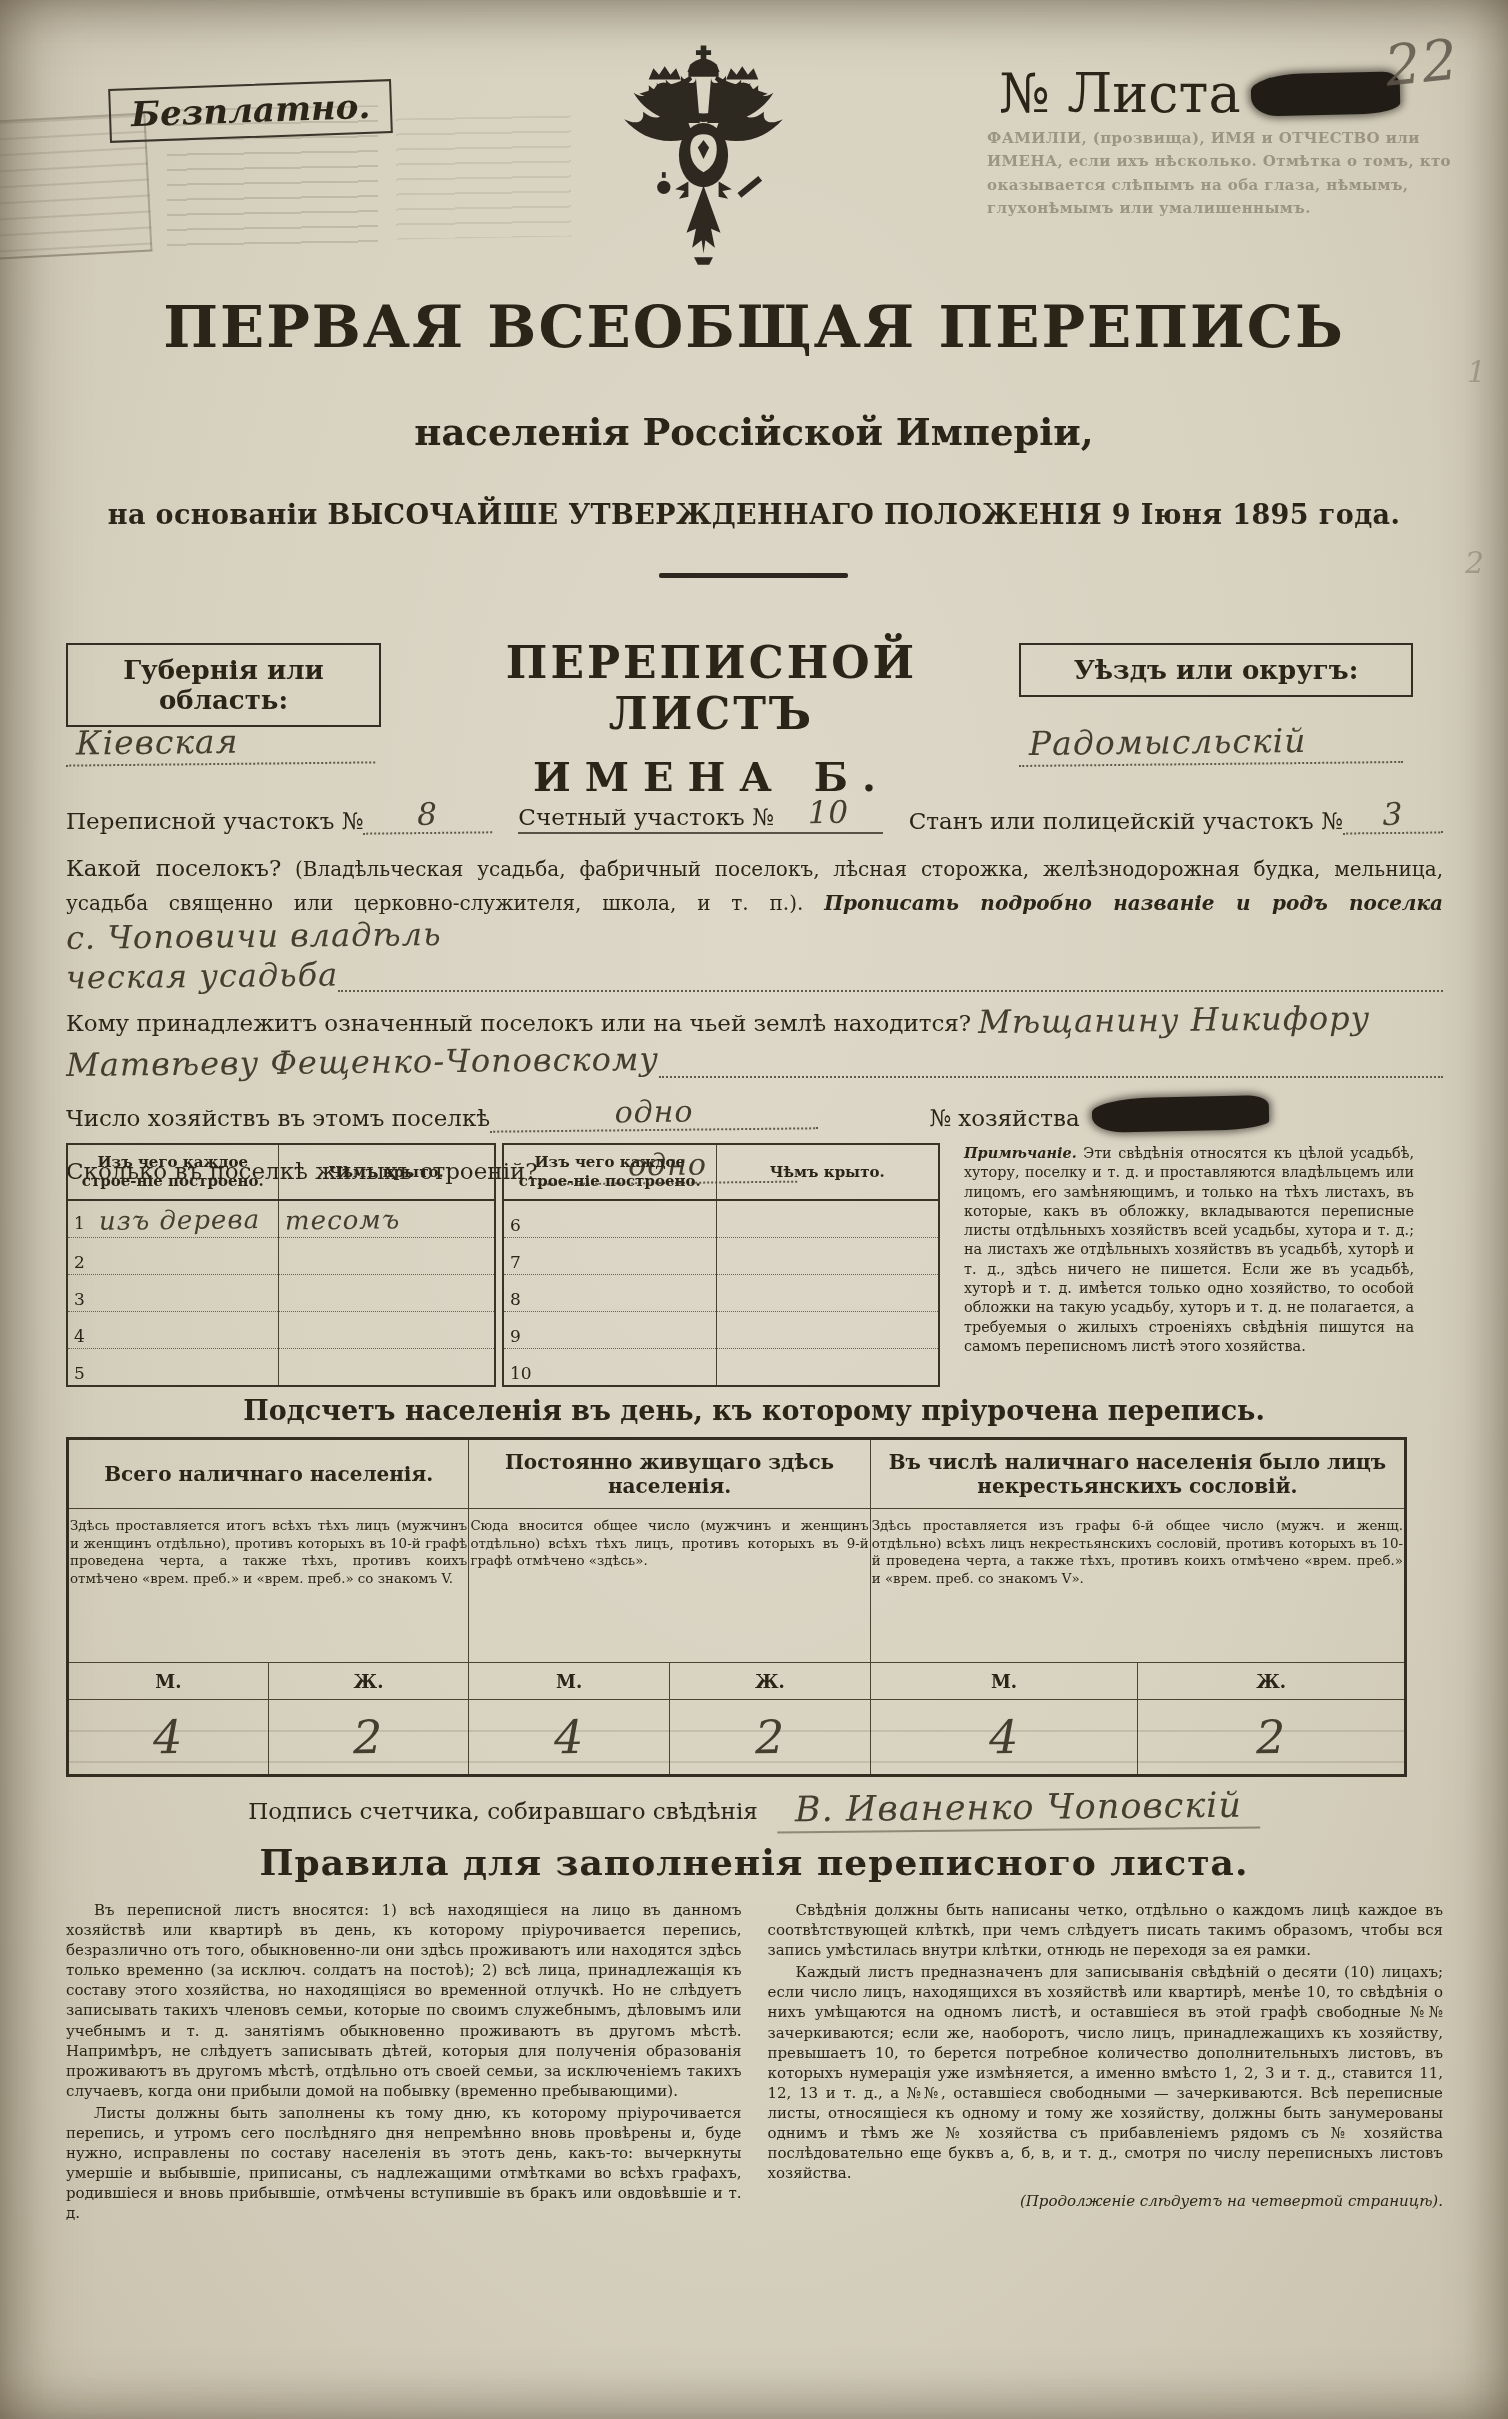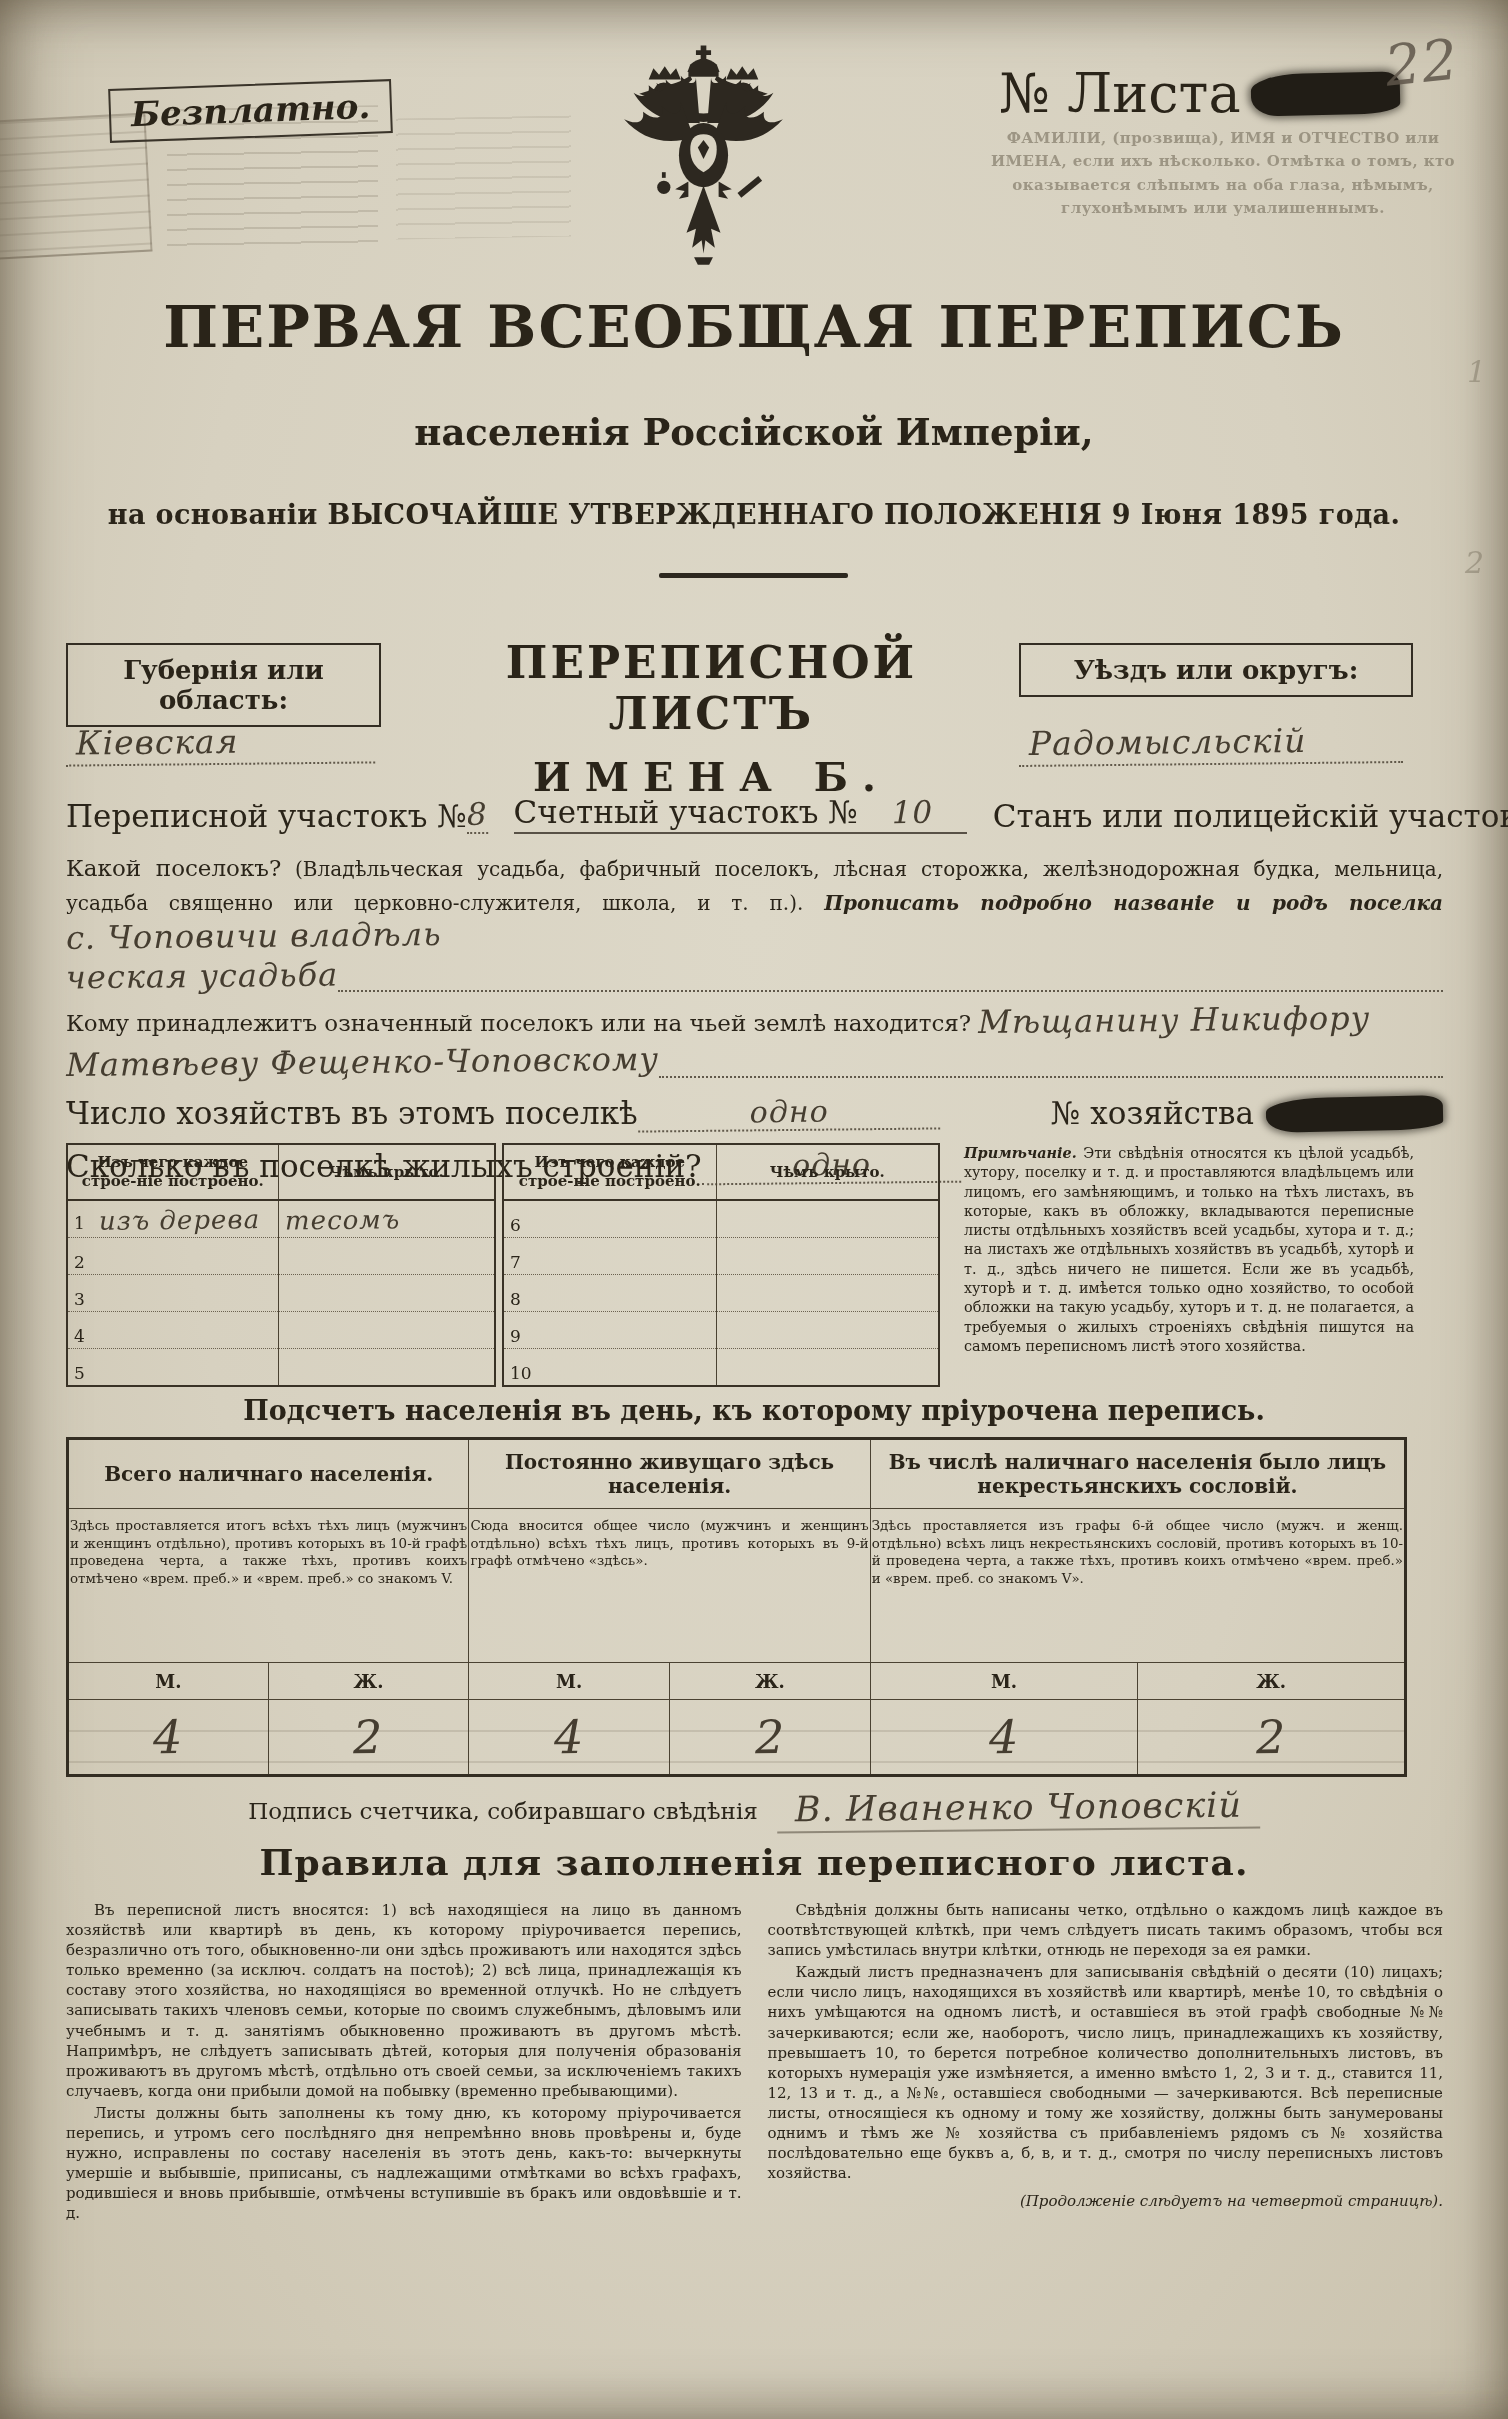--- a/index.html
+++ b/index.html
@@ -13,21 +13,21 @@
   .hw{font-family:"DejaVu Serif", serif;font-style:italic;color:#453d30;display:inline-block;transform:rotate(-0.6deg);letter-spacing:1px;}
   
   .free-box{left:109px;top:84px;padding:4px 20px 6px;border:2px solid #3a342a;transform:rotate(-2deg);
     font-size:34px;font-weight:bold;font-style:italic;}
   .sheet-no{left:999px;top:62px;display:flex;align-items:center;gap:10px;font-size:54px;}
   .smudge{display:inline-block;background:#211d16;border-radius:35% 12% 30% 18% / 40% 30% 25% 45%;
     box-shadow:0 0 7px 3px rgba(33,29,22,.55);transform:rotate(-1.2deg);}
   .smudge.s1{width:149px;height:42px;}
   .smudge.s2{width:177px;height:34px;}
   .corner-note{left:1385px;top:30px;font-size:56px;color:#5f564a;opacity:.85;transform:rotate(-6deg);}
-  .bleed-right{left:987px;top:127px;width:472px;text-align:center;font-size:15px;font-weight:bold;
+  .bleed-right{left:987px;top:127px;width:472px;text-align:left;font-size:15px;font-weight:bold;
     line-height:1.55;color:#6d6553;opacity:.55;letter-spacing:0.4px;}
   .bleed-frame{left:-22px;top:117px;width:167px;height:135px;border:2px solid rgba(95,84,66,.35);transform:rotate(-3deg);
     background:repeating-linear-gradient(to bottom, rgba(100,90,72,.18) 0 2px, transparent 2px 16px);}
   .bleed-lines{background:repeating-linear-gradient(to bottom, rgba(104,94,76,.26) 0 2px, transparent 2px 15px);opacity:.8;transform:skewY(-1deg);}
   .bl1{left:167px;top:107px;width:211px;height:145px;}
   .bl2{left:396px;top:117px;width:175px;height:121px;opacity:.5;}
   .margin-num{color:#6d6553;opacity:.4;font-size:30px;font-style:italic;}
   
   .main-title{top:293px;left:0;width:100%;text-align:center;font-size:58px;font-weight:bold;letter-spacing:2px;}
   .subtitle{top:410px;left:0;width:100%;text-align:center;font-size:37px;font-weight:bold;}
@@ -39,21 +39,21 @@
   .uezd-box{left:1019px;top:643px;width:378px;}
   .hw-rule{border-bottom:2px dotted rgba(75,67,53,.85);font-size:33px;padding:0 10px 2px;}
   .gub-line{left:66px;top:722px;width:312px;}
   .uezd-line{left:1019px;top:722px;width:388px;}
   .form-center{left:428px;top:637px;width:567px;text-align:center;}
   .form-center .t1{font-size:44px;font-weight:bold;letter-spacing:3px;}
   .form-center .t2{font-size:40px;font-weight:bold;letter-spacing:14px;margin-top:14px;}
   
   .form-block{left:66px;top:794px;width:1377px;}
   .fline{display:flex;align-items:flex-end;}
-  .lbl{font-size:31px;white-space:nowrap;}
+  .lbl{font-size:23px;white-space:nowrap;}
   .numv{font-size:31px;border-bottom:2px dotted rgba(75,67,53,.85);text-align:center;}
   .grp-solid{display:flex;align-items:flex-end;border-bottom:2px solid rgba(55,48,38,.8);padding-bottom:2px;}
   .dotfill{flex:1;border-bottom:2px dotted rgba(75,67,53,.85);height:1.1em;}
   .mixed{font-size:20px;line-height:1.62;margin-top:16px;text-align:justify;}
   .mixed .lead{font-size:23px;}
   .mixed .instr{font-style:italic;font-weight:bold;font-size:20px;}
   .inline-val{font-size:32px;line-height:1;}
   
   .bld-wrap{left:66px;top:1143px;width:1377px;display:flex;align-items:flex-start;}
   table.bld{border-collapse:collapse;border:2.5px solid #393226;table-layout:fixed;}

